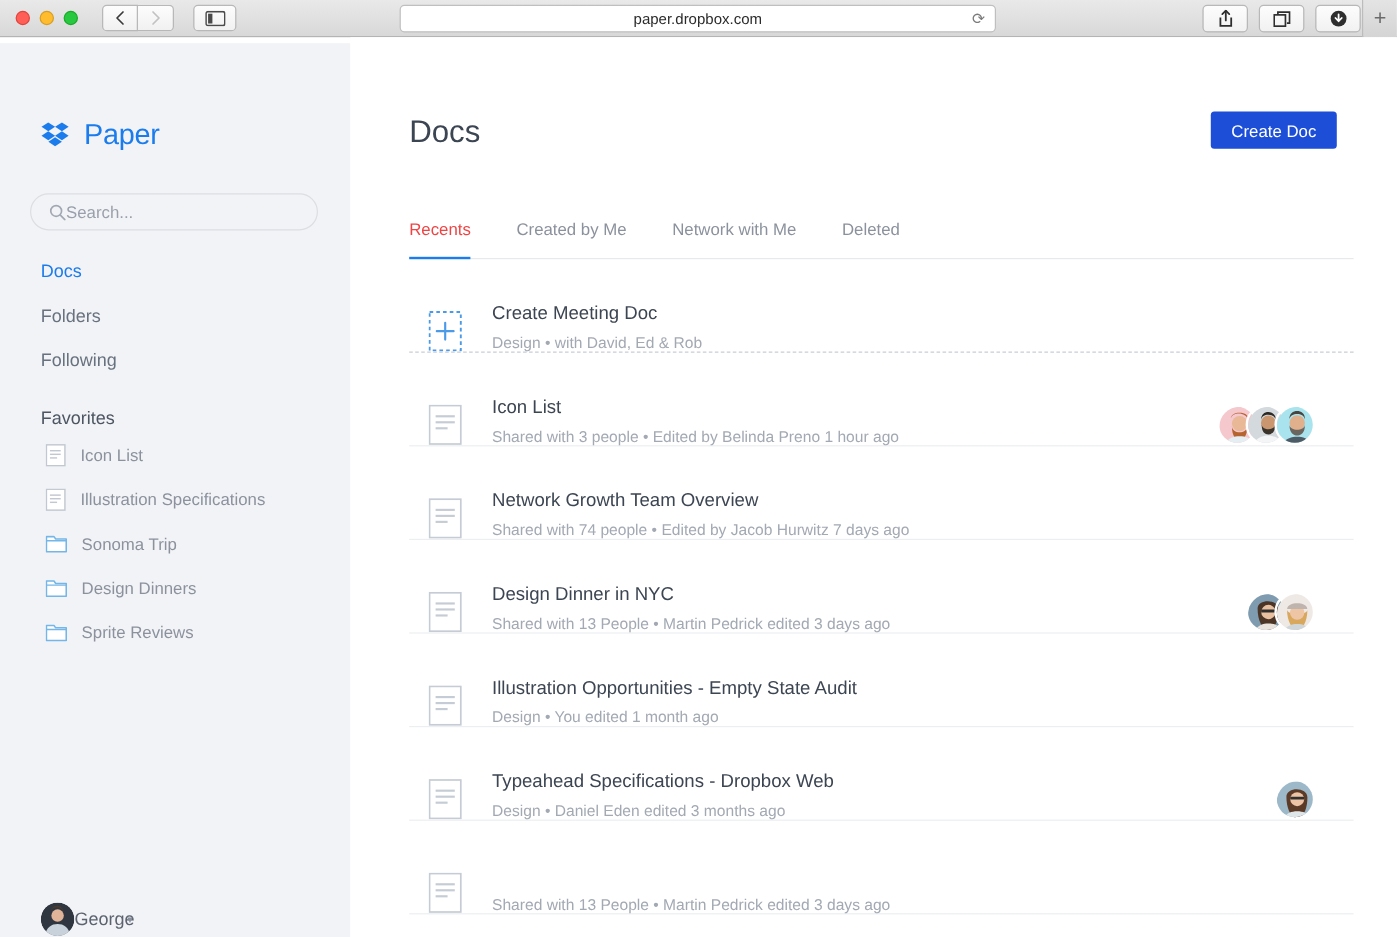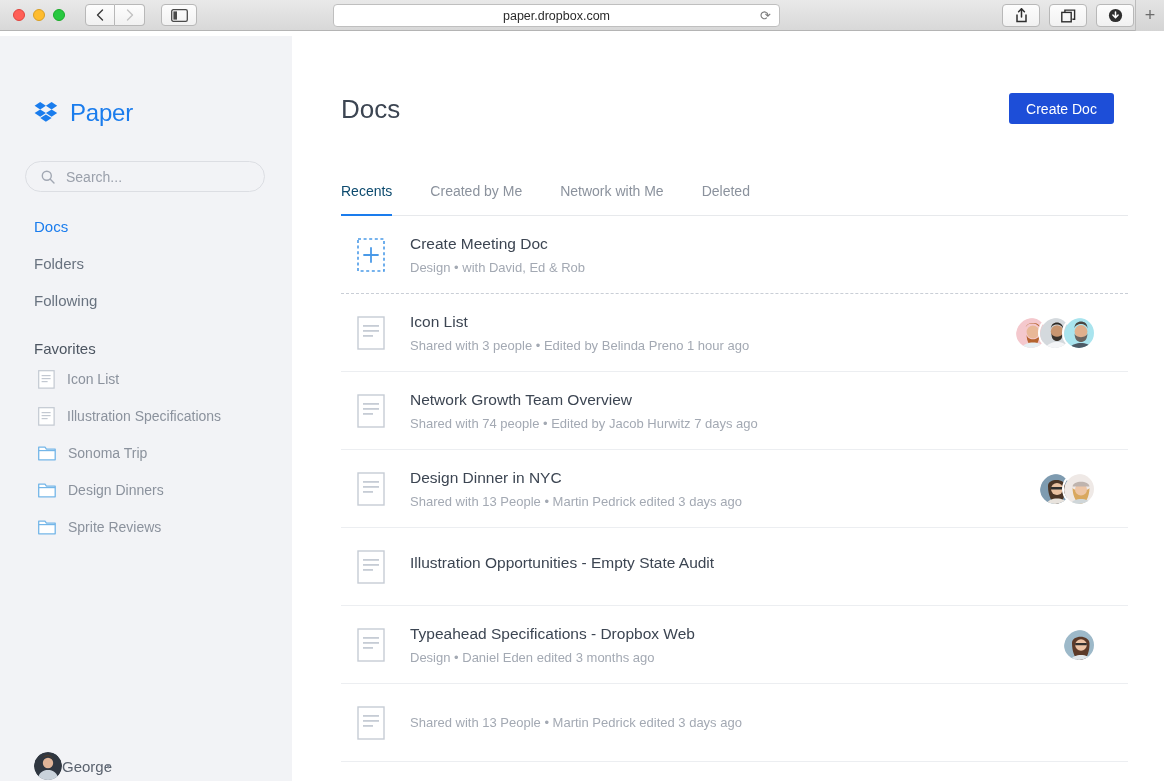--- a/index.html
+++ b/index.html
@@ -36,21 +36,21 @@
   .navbtn.first { border-radius: 4px 0 0 4px; }
   .navbtn.second { border-radius: 0 4px 4px 0; border-left: none; color: #bdbdbd; }
   .sidebtn {
     width: 36px; height: 22px; margin-left: 16px;
     background: linear-gradient(#fdfdfd, #f1f1f1);
     border: 1px solid #b8b8b8; border-radius: 4px;
     display: flex; align-items: center; justify-content: center;
   }
   .urlbar {
     position: absolute; left: 333px; top: 4px;
-    width: 447px; height: 23px;
+    width: 497px; height: 23px;
     background: #ffffff; border: 1px solid #bfbfbf; border-radius: 4px;
     display: flex; align-items: center; justify-content: center;
     font-size: 12.5px; color: #2b2b2b;
   }
   .reload { position: absolute; right: 8px; top: 3px; color: #7b7b7b; font-size: 13px; }
   .rightbtns { position: absolute; right: 30px; top: 4px; display: flex; gap: 9px; }
   .rbtn {
     width: 38px; height: 23px;
     background: linear-gradient(#fdfdfd, #f1f1f1);
     border: 1px solid #b8b8b8; border-radius: 4px;
@@ -73,21 +73,21 @@
   .brand {
     position: absolute; left: 34px; top: 63px;
     display: flex; align-items: center; gap: 11px;
   }
   .brand-name { font-size: 24px; color: #1a7ced; font-weight: 400; letter-spacing: -0.2px; }
 
   .searchbox {
     position: absolute; left: 25px; top: 125px;
     width: 240px; height: 31px;
     background: #f2f3f6; border: 1px solid #dcdee3; border-radius: 16px;
-    display: flex; align-items: center; padding-left: 15px; gap: 11px;
+    display: flex; align-items: center; padding-left: 15px; 
   }
   .search-ph { font-size: 14px; color: #9aa0ab; }
 
   .nav { position: absolute; left: 34px; top: 182px; width: 240px; }
   .nav-item { font-size: 15px; color: #68727f; margin-bottom: 20px; }
   .nav-item.active { color: #1a7ced; }
 
   .fav-title {
     position: absolute; left: 34px; top: 304px;
     font-size: 15px; color: #4c5561;
@@ -124,29 +124,29 @@
   .tabs {
     position: absolute; left: 49px; top: 152px;
     width: 787px; height: 33px;
     border-bottom: 1px solid #e7e9ec;
     display: flex; gap: 0;
   }
   .tab {
     font-size: 14px; color: #8b929d;
     padding-bottom: 12px; margin-right: 38px; position: relative;
   }
-  .tab.active { color: #0c4a6e; }
+  .tab.active { color: #ef4444; }
   .tab.active::after {
     content: ""; position: absolute; left: 0; right: 0; bottom: -1px;
     height: 2px; background: #1a7ced;
   }
 
   .doclist { position: absolute; left: 49px; top: 185px; width: 787px; }
   .docrow {
-    position: relative; display: flex; align-items: center;
+    position: relative; display: flex; align-items: flex-end;
     height: 78px; border-bottom: 1px solid #eceef1;
   }
   .docrow.dashed { border-bottom: 1px dashed #c9ced6; }
   .doc-icon { width: 28px; height: 34px; margin-left: 16px; flex: none; }
   .doc-text { margin-left: 25px; }
   .doc-title { font-size: 15.5px; color: #3c4552; margin-bottom: 7px; }
   .doc-sub { font-size: 13px; color: #a3a9b3; }
   .doc-avatars { position: absolute; right: 32px; display: flex; }
   .doc-avatars .avatar { margin-left: -10px; border: 2px solid #fff; }
   .doc-avatars .avatar:first-child { margin-left: 0; }
@@ -418,20 +418,21 @@
 
       <div class="docrow">
         <svg class="doc-icon" viewBox="0 0 28 34">
           <rect x="1" y="1" width="26" height="32" fill="#fff" stroke="#c6ccd5" stroke-width="1.4"></rect>
           <rect x="6" y="9" width="16" height="1.8" fill="#c6ccd5"></rect>
           <rect x="6" y="14" width="16" height="1.8" fill="#c6ccd5"></rect>
           <rect x="6" y="19" width="10" height="1.8" fill="#c6ccd5"></rect>
         </svg>
         <div class="doc-text">
           <div class="doc-title">Illustration Opportunities - Empty State Audit</div>
+          <div class="doc-sub">Design • You edited 1 month ago</div>
         </div>
       </div>
 
       <div class="docrow">
         <svg class="doc-icon" viewBox="0 0 28 34">
           <rect x="1" y="1" width="26" height="32" fill="#fff" stroke="#c6ccd5" stroke-width="1.4"></rect>
           <rect x="6" y="9" width="16" height="1.8" fill="#c6ccd5"></rect>
           <rect x="6" y="14" width="16" height="1.8" fill="#c6ccd5"></rect>
           <rect x="6" y="19" width="10" height="1.8" fill="#c6ccd5"></rect>
         </svg>

